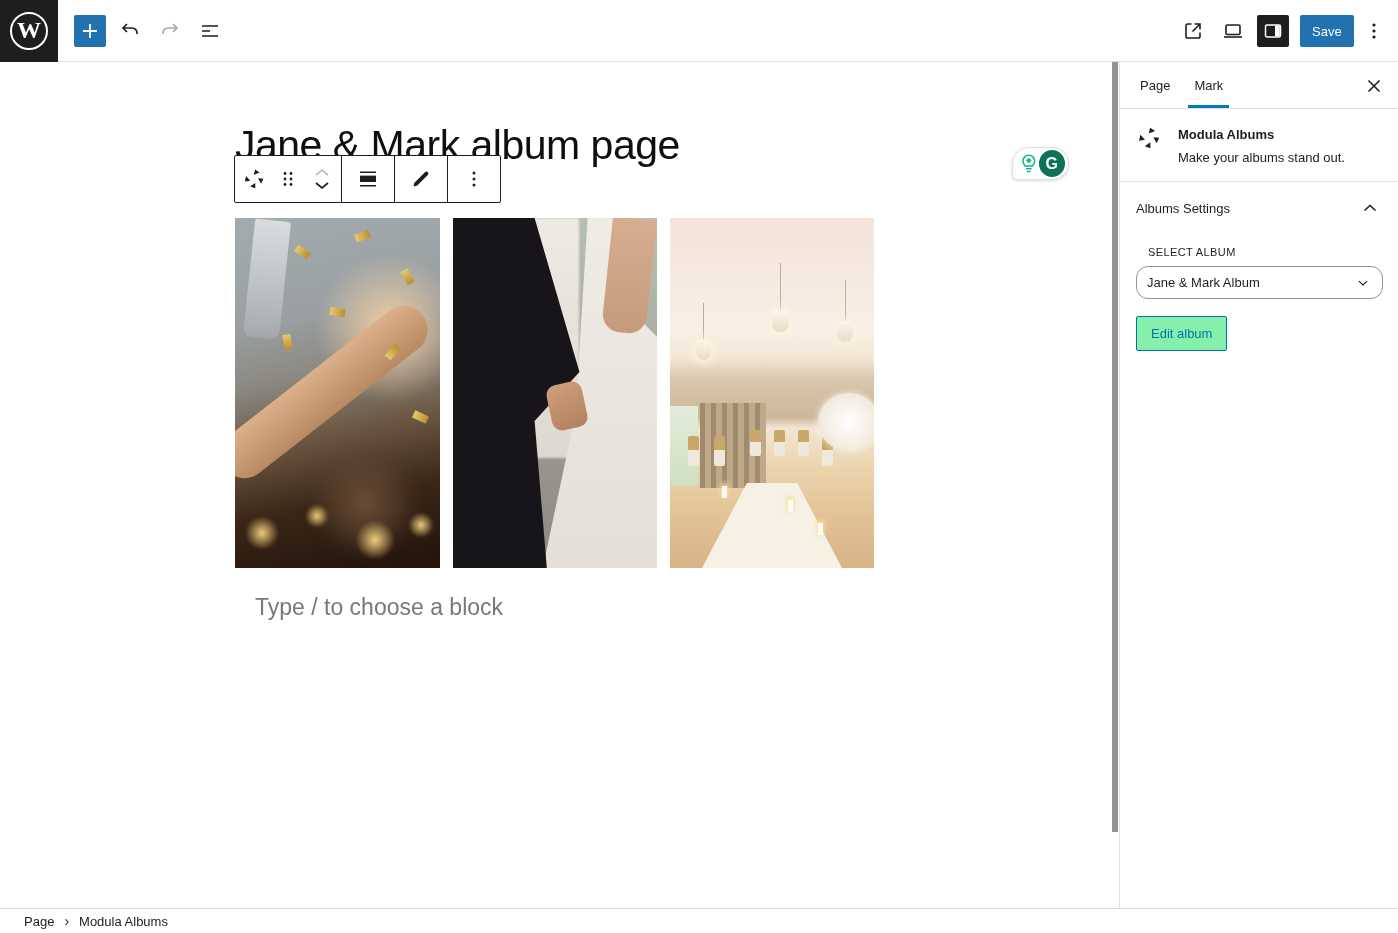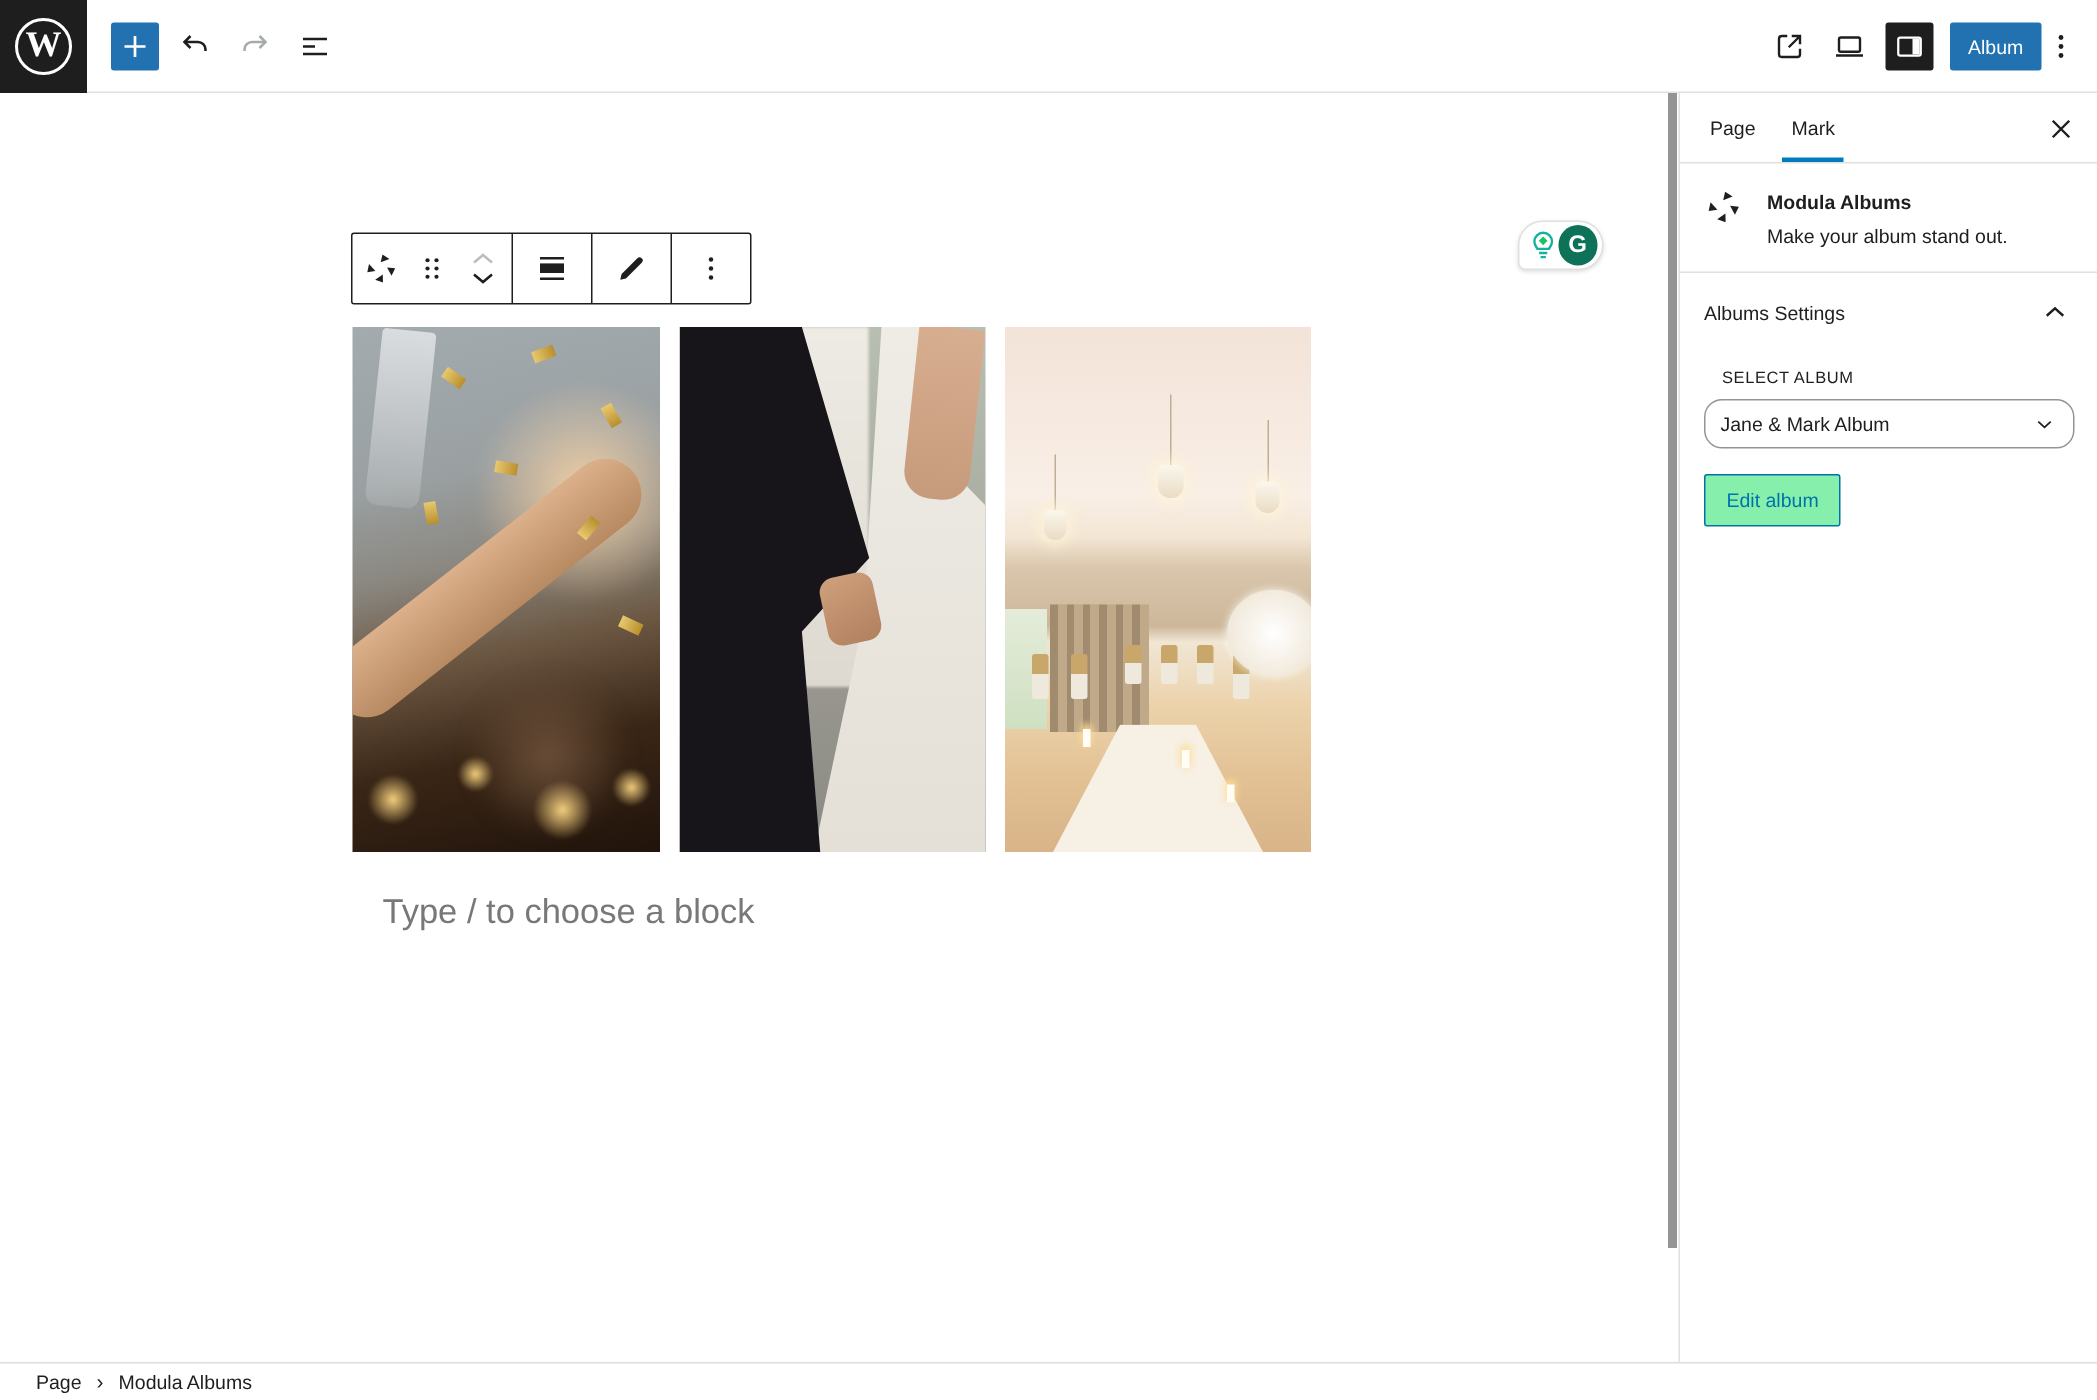--- a/index.html
+++ b/index.html
@@ -140,32 +140,33 @@
           <rect x="5" y="6" width="14" height="9.5" rx="1.2" stroke="#1e1e1e" stroke-width="1.6" fill="none"></rect>
           <path d="M3 18h18" stroke="#1e1e1e" stroke-width="1.6"></path>
         </svg>
     </button>
     <button class="panel-toggle">
       <svg width="24" height="24" viewBox="0 0 24 24">
           <rect x="4.5" y="6" width="15" height="12" rx="1.4" stroke="#fff" stroke-width="1.5" fill="none"></rect>
           <rect x="14" y="6.7" width="4.8" height="10.6" fill="#fff"></rect>
         </svg>
     </button>
-    <button class="save-btn">Album</button>
+    <button class="save-btn">Save</button>
     <button class="icon-btn" style="left:1358px;">
       <svg width="24" height="24" viewBox="0 0 24 24">
           <circle cx="12" cy="6" r="1.6" fill="#1e1e1e"></circle>
           <circle cx="12" cy="12" r="1.6" fill="#1e1e1e"></circle>
           <circle cx="12" cy="18" r="1.6" fill="#1e1e1e"></circle>
         </svg>
     </button>
   </div>
 
   <div class="canvas">
 
+    <h1 class="post-title" style="position:absolute; left:235px; top:60px;">Jane &amp; Mark album page</h1>
 
     <div class="block-toolbar" style="top:93px;">
       <div class="bt-group">
         <button class="bt-btn">
           <svg width="24" height="24" viewBox="0 0 24 24">
             <g fill="#1e1e1e">
               <path d="M13 2.6l4.6 3-5.8 2.3z"></path>
               <path d="M13 2.6l4.6 3-5.8 2.3z" transform="rotate(83 12 12)"></path>
               <path d="M13 2.6l4.6 3-5.8 2.3z" transform="rotate(166 12 12)"></path>
               <path d="M13 2.6l4.6 3-5.8 2.3z" transform="rotate(249 12 12)"></path>
@@ -300,21 +301,21 @@
       <svg width="26" height="26" viewBox="0 0 24 24">
         <g fill="#1e1e1e">
           <path d="M13 2.6l4.6 3-5.8 2.3z"></path>
           <path d="M13 2.6l4.6 3-5.8 2.3z" transform="rotate(83 12 12)"></path>
           <path d="M13 2.6l4.6 3-5.8 2.3z" transform="rotate(166 12 12)"></path>
           <path d="M13 2.6l4.6 3-5.8 2.3z" transform="rotate(249 12 12)"></path>
         </g>
       </svg>
       <div>
         <div class="sb-card-title">Modula Albums</div>
-        <div class="sb-card-desc">Make your album stand out.</div>
+        <div class="sb-card-desc">Make your albums stand out.</div>
       </div>
     </div>
 
     <button class="sb-panel-header">
       <span class="sb-panel-title">Albums Settings</span>
       <svg width="24" height="24" viewBox="0 0 24 24">
           <path d="M6.5 14.5l5.5-5 5.5 5" stroke="#1e1e1e" stroke-width="1.6" fill="none"></path>
         </svg>
     </button>
 

